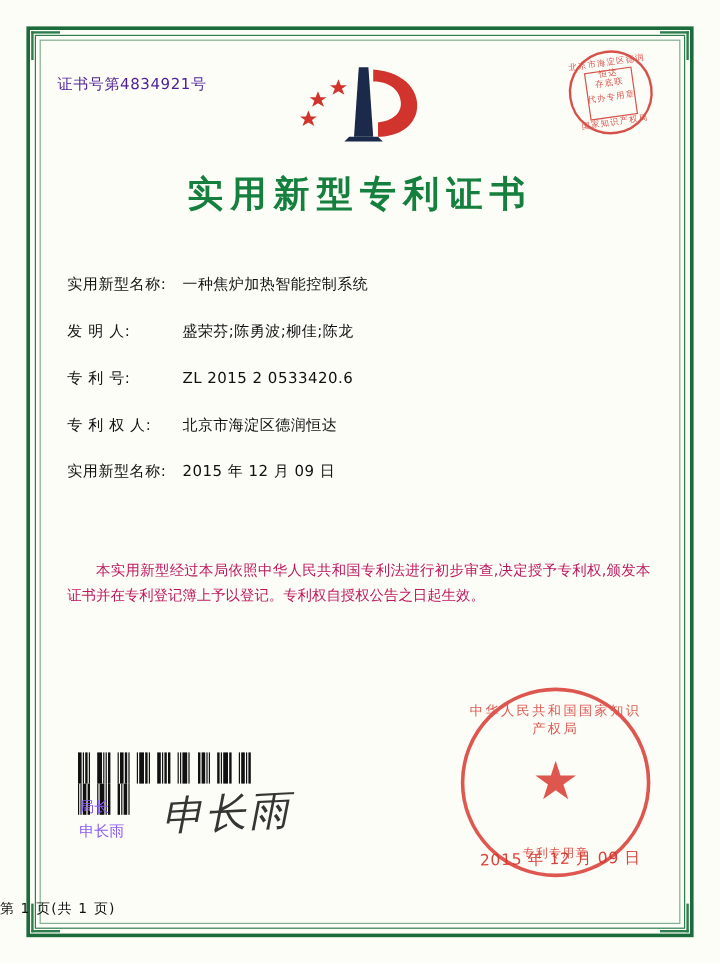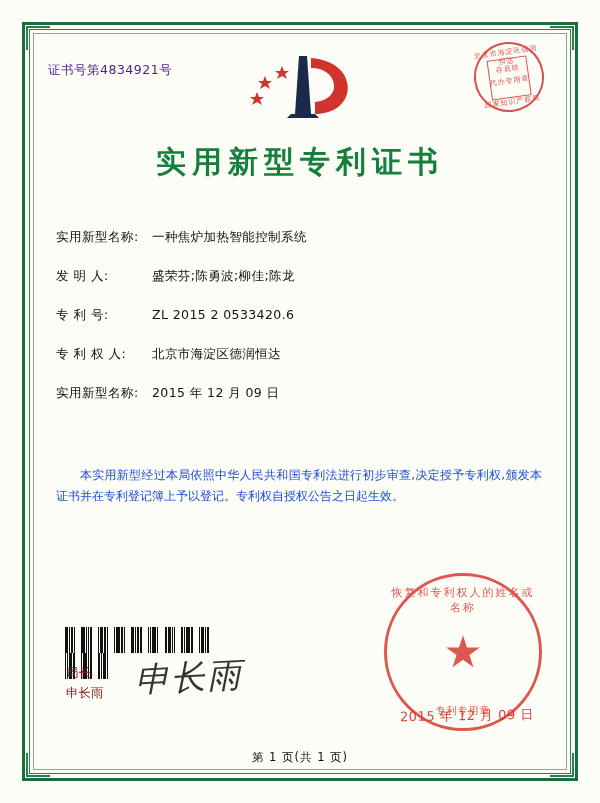--- a/index.html
+++ b/index.html
@@ -148,21 +148,21 @@
     margin-top: 35px;
   }
 
   .body-text {
     position: absolute;
     left: 56px;
     right: 58px;
     top: 465px;
     font-size: 12px;
     line-height: 20.5px;
-    color: #1d4ed8;
+    color: #be185d;
     text-align: justify;
   }
   .body-text p {
     margin: 0 0 2px 0;
     text-indent: 24px;
   }
 
   
   .barcode {
     position: absolute;
@@ -178,21 +178,21 @@
     margin-right: 1px;
     vertical-align: top;
   }
 
   .director-block {
     position: absolute;
     left: 66px;
     top: 663px;
     font-size: 12.5px;
     line-height: 20px;
-    color: #7f1d1d;
+    color: #8b5cf6;
   }
 
   .signature {
     position: absolute;
     left: 135px;
     top: 655px;
     font-size: 34px;
     color: #1a1a1a;
     font-family: "DejaVu Serif", serif;
     font-style: italic;
@@ -240,21 +240,20 @@
     letter-spacing: 0.5px;
     opacity: 0.92;
     transform: rotate(-1deg);
   }
 
   .footer {
     position: absolute;
     left: 0;
     right: 0;
     bottom: 38px;
-    text-align: center;
     font-size: 11.5px;
     color: #111;
     letter-spacing: 1px;
   }
 </style>
 </head>
 <body>
 
 <div class="page">
 
@@ -332,21 +331,21 @@
   </div>
 
   <div class="director-block">
     <div>局长</div>
     <div>申长雨</div>
   </div>
 
   <div class="signature">申长雨</div>
 
   <div class="big-seal">
-    <div class="arc-top">恢复和专利权人的姓名或名称</div>
+    <div class="arc-top">中华人民共和国国家知识产权局</div>
     <div class="star">★</div>
     <div class="arc-bottom">专利专用章</div>
   </div>
   <div class="seal-date">2015 年 12 月 09 日</div>
 
   <div class="footer">第 1 页(共 1 页)</div>
 
 </div>
 
 </body></html>

